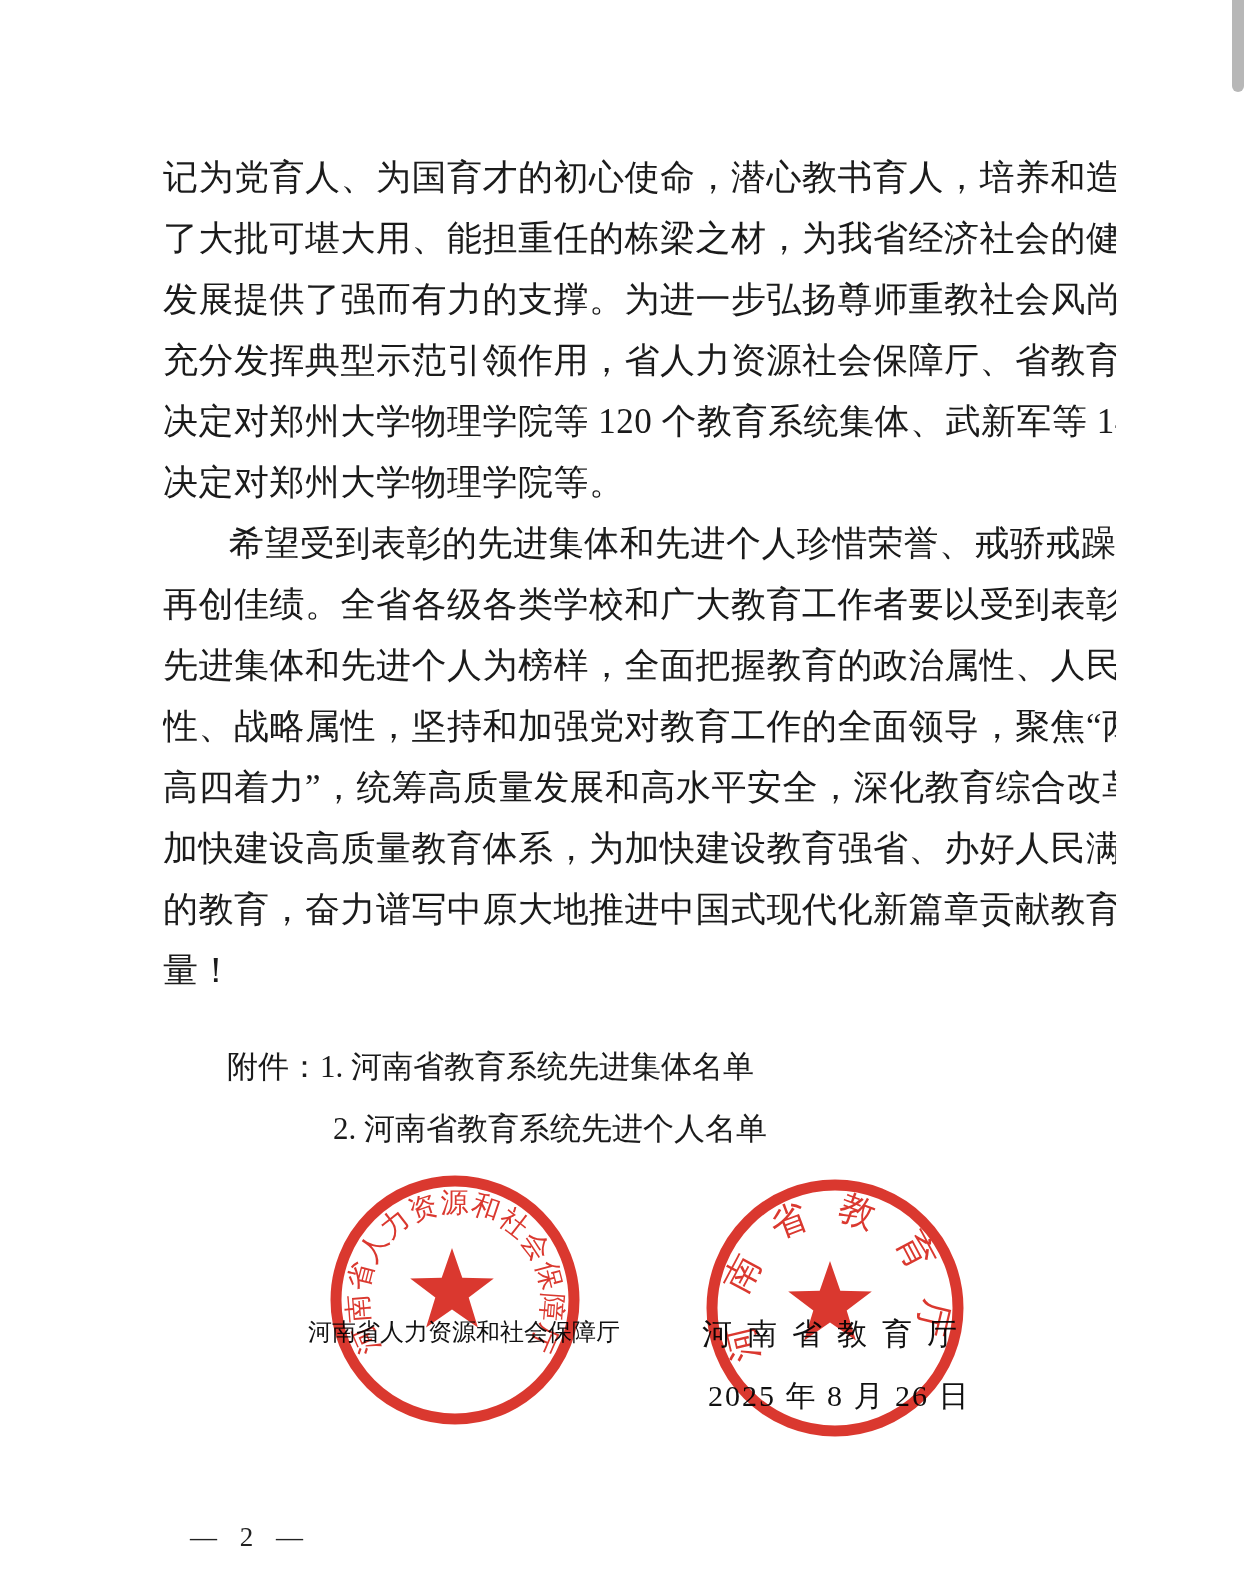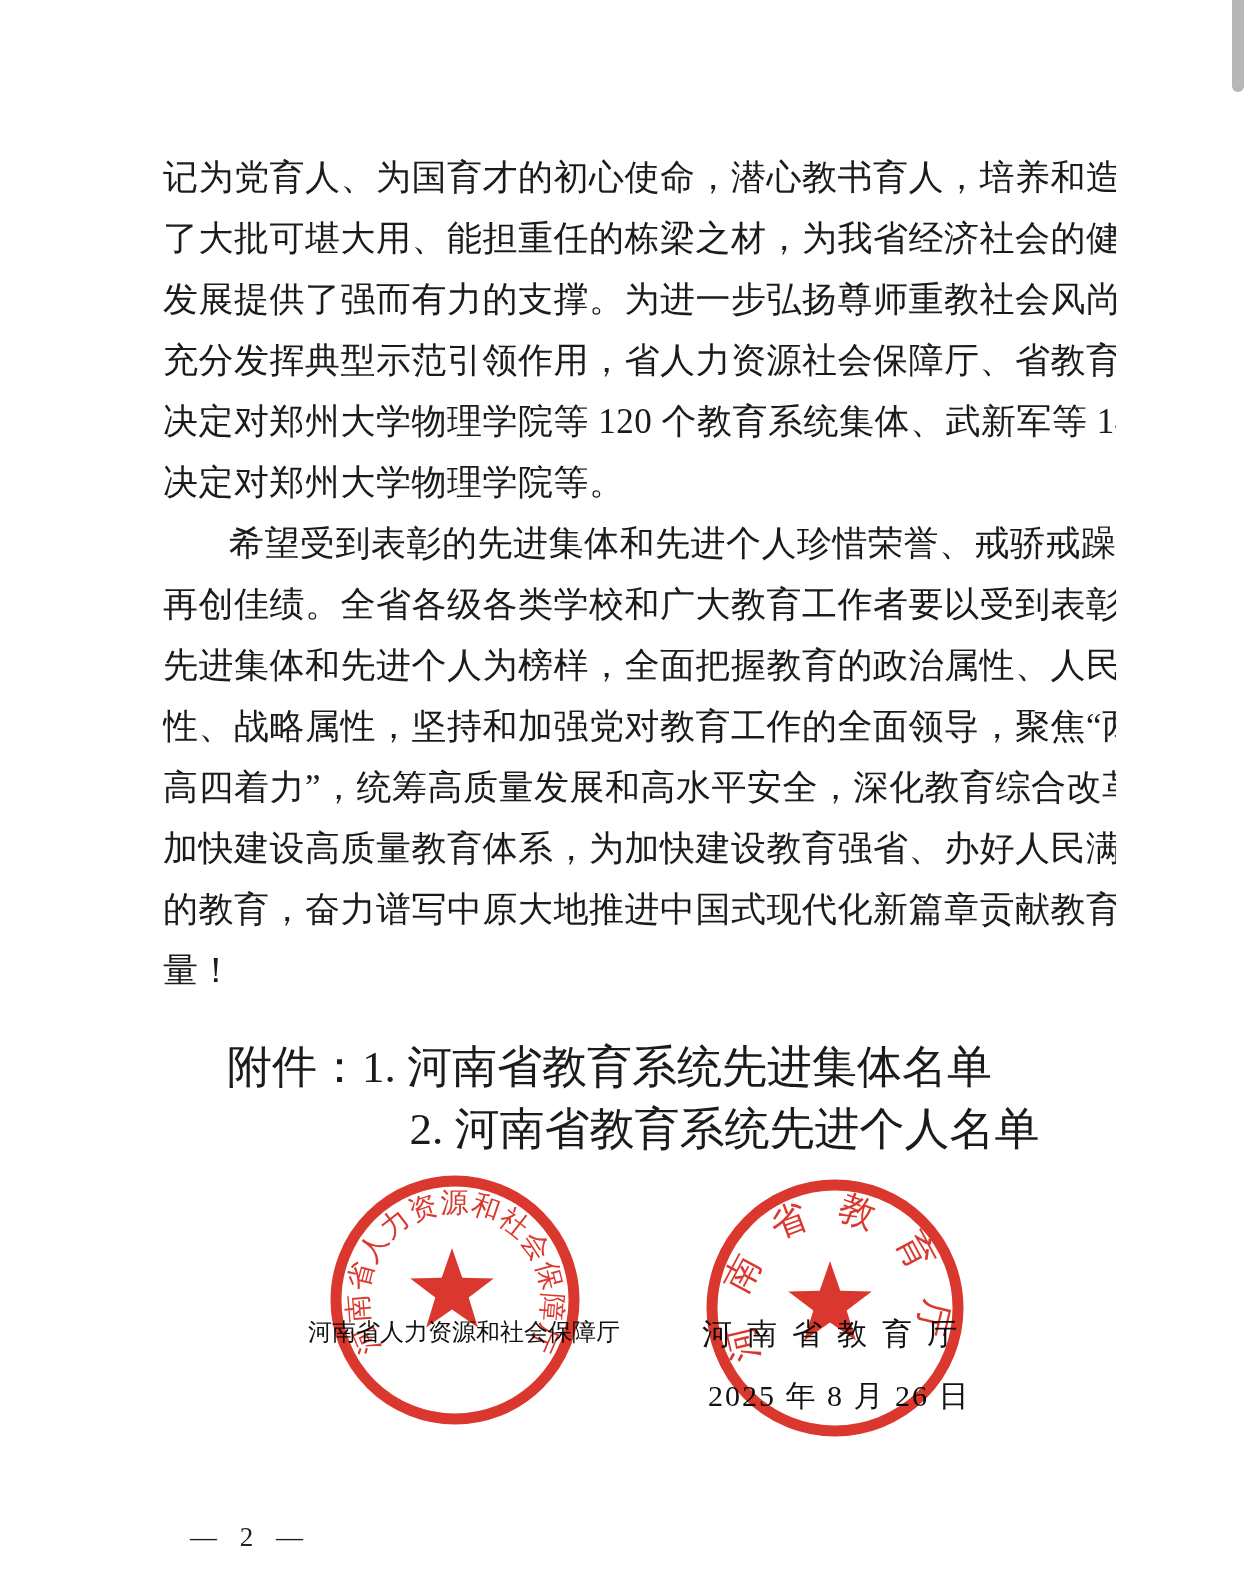--- a/index.html
+++ b/index.html
@@ -37,26 +37,26 @@
     text-justify: inter-character;
     overflow: hidden;
     white-space: nowrap;
   }
   .body-text .line.full { text-align-last: justify; }
   .body-text .line.indent { text-indent: 66px; }
   .attachments {
     position: absolute;
     left: 163px; top: 1036px;
     width: 953px;
-    font-size: 45px;
+    font-size: 31px;
     color: #1b1b1b;
   }
   .attachments .att-line { height: 62px; line-height: 62px; white-space: nowrap; }
   .attachments .att-line.first  { padding-left: 64px; }
-  .attachments .att-line.second { padding-left: 170px; text-align: center; }
+  .attachments .att-line.second { padding-left: 170px; }
   .sig-name-left {
     position: absolute;
     left: 308px; top: 1316px;
     font-size: 24px; letter-spacing: 0px;
     color: #111;
     white-space: nowrap;
   }
   .sig-name-right {
     position: absolute;
     left: 702px; top: 1314px;

